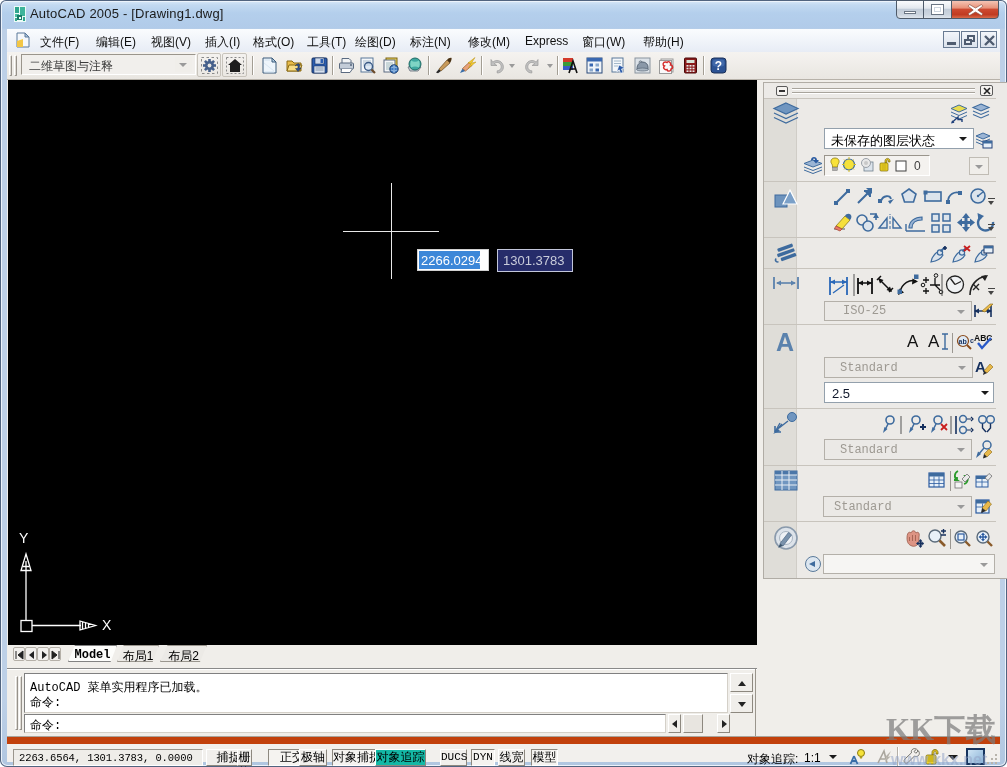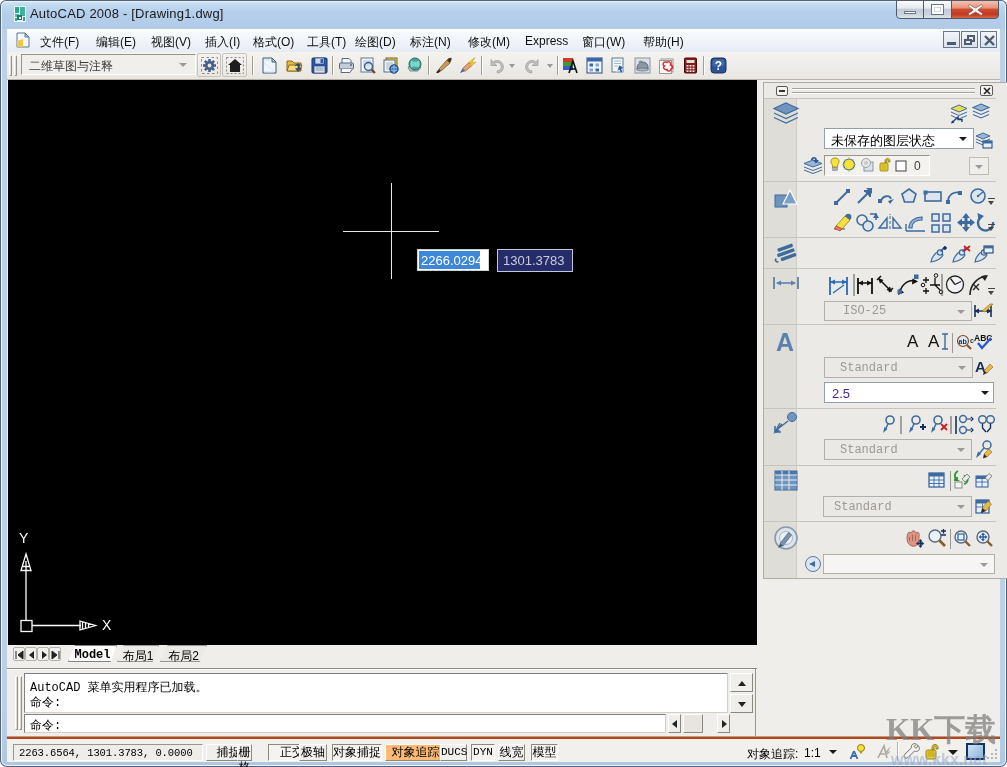--- a/index.html
+++ b/index.html
@@ -28,21 +28,21 @@
 .downarrow { width:0; height:0; border-left:4px solid transparent; border-right:4px solid transparent; border-top:4px solid #1a1a1a; }
 .graydownarrow { width:0; height:0; border-left:4px solid transparent; border-right:4px solid transparent; border-top:4px solid #9a9a9a; }
 .mono { font-family:Liberation Mono, monospace; }
 
 #tabbar { left:1px; top:616px; width:749px; height:18px; background:#f0eeea; font-size:12px; }
 .navb { position:absolute; top:2px; width:12px; height:14px; background:#f2f0ed; border:1px solid #b5b0a8; border-radius:2px; }
 .tab { position:absolute; top:0px; height:17px; font-size:12px; text-align:center; }
 
 #cmdwin { left:0; top:639px; width:750px; height:67px; background:#f0eeea; border-top:1px solid #898989; box-shadow:0 1px 0 #fff inset; font-size:12px; }
 
-#statusbar { left:0; top:708px; width:993px; height:25px; background:#f2f0ed; border-top:2px solid #c2410c; box-shadow:0 -1px 0 #a9a49c; font-size:12px; }
+#statusbar { left:0; top:708px; width:993px; height:25px; background:#f2f0ed; border-top:7px solid #c2410c; box-shadow:0 -1px 0 #a9a49c; font-size:12px; }
 .sbtn { position:absolute; top:5px; height:17px; font-size:12px; color:#000; text-align:center; line-height:15px; }
 
 #rpanel { left:756px; top:53px; width:256px; height:497px; background:#eceae7; border:1px solid #b0aca5; border-right-color:#a5a19a; }
 .psec { position:absolute; left:0; width:232px; border-top:1px solid #c8c4bd; }
 .pcol { position:absolute; left:0; top:0; bottom:0; width:33px; background:#dfddd8; border-right:1px solid #d0cdc7; }
 .combo { position:absolute; background:#fff; border:1px solid #93a0ac; }
 .dcombo { position:absolute; background:#ebe9e6; border:1px solid #b4b0a9; color:#9d9992; font-family:"Liberation Mono", monospace; font-size:12px; }
 .pdiv { position:absolute; width:1px; background:#9b9791; }
 svg { position:absolute; overflow:visible; }
 </style>
@@ -53,21 +53,21 @@
   <svg class="abs" style="left:14px;top:6px" width="12" height="16" viewBox="0 0 12 16">
     <rect x="0" y="0" width="12" height="16" fill="#eafaf6"></rect>
     <rect x="1" y="1" width="4" height="6" fill="#2fa58d"></rect>
       <rect x="6" y="1" width="5" height="9" fill="#3db49a"></rect>
     <rect x="1" y="8" width="4" height="3" fill="#49bda4"></rect>
       <rect x="3" y="9" width="5" height="5" fill="#177a66"></rect>
     <rect x="5" y="11" width="2" height="2" fill="#fff"></rect>
       <rect x="1" y="12" width="2" height="3" fill="#3aa78e"></rect>
     <rect x="9" y="11" width="2" height="4" fill="#2fa58d"></rect>
   </svg>
-  <div id="title-text" class="abs">AutoCAD 2008 - [Drawing1.dwg]</div>
+  <div id="title-text" class="abs">AutoCAD 2005 - [Drawing1.dwg]</div>
   <div id="btn-min" class="abs winbtn">
       <div class="abs" style="left:7px;top:10px;width:12px;height:3px;background:#fff;border:1px solid #6b7684"></div>
     </div>
   <div id="btn-max" class="abs winbtn">
       <div class="abs" style="left:8px;top:4px;width:11px;height:9px;border:2px solid #fff;outline:1px solid #6b7684;background:#cdd5df">
         <div class="abs" style="left:1px;top:1px;width:5px;height:3px;background:#fff"></div>
       </div>
     </div>
   <div id="btn-close" class="abs winbtn">
       <svg style="left:16px;top:3px" width="15" height="12" viewBox="0 0 15 12">
@@ -359,21 +359,21 @@
       <div class="abs" style="left:748px;top:0;width:1px;height:67px;background:#9a958c"></div>
     </div>
 
     <div id="statusbar" class="abs">
       <div class="abs mono" style="left:6px;top:5px;width:190px;height:17px;background:#efede9;border:1px solid;border-color:#9a958c #fff #fff #9a958c;font-size:10.5px;color:#000;padding:2px 0 0 5px;white-space:nowrap;letter-spacing:-0.1px">2263.6564, 1301.3783, 0.0000</div>
       <div class="sbtn raisedb" style="left:199px;width:45px;background:#f1efec">捕捉</div>
       <div class="sbtn raisedb" style="left:230px;width:15px;background:#f1efec">栅格</div>
       <div class="sbtn downb" style="left:261px;width:48px;background:#f5f3f0">正交</div>
       <div class="sbtn raisedb" style="left:292px;width:28px;background:#f1efec">极轴</div>
       <div class="sbtn downb" style="left:325px;width:50px;background:#f5f3f0">对象捕捉</div>
-      <div class="sbtn raisedb" style="left:378px;width:61px;background:#fdba74">对象追踪</div>
+      <div class="sbtn raisedb" style="left:368px;width:51px;background:#14b8a6">对象追踪</div>
       <div class="sbtn raisedb mono" style="left:433px;width:27px;background:#f1efec;font-size:11px;line-height:14px">DUCS</div>
       <div class="sbtn downb mono" style="left:464px;width:24px;background:#f5f3f0;font-size:11px;line-height:14px">DYN</div>
       <div class="sbtn raisedb" style="left:491px;width:27px;background:#f1efec">线宽</div>
       <div class="sbtn downb" style="left:524px;width:27px;background:#f5f3f0">模型</div>
       <div class="abs" style="left:740px;top:7px;color:#000">对象追踪:</div>
       <div class="abs" style="left:797px;top:7px;color:#000">1:1</div>
       <div class="downarrow abs" style="left:822px;top:11px"></div>
 
       <svg style="left:842px;top:4px" width="18" height="17" viewBox="0 0 18 17">
           <circle cx="12" cy="5" r="3.5" fill="#f5e23a" stroke="#8a7a10"></circle>
@@ -690,21 +690,21 @@
       <div class="dcombo" style="left:60px;top:274px;width:149px;height:21px">
           <div class="abs" style="left:15px;top:3px">Standard</div>
           <div class="graydownarrow abs" style="left:133px;top:8px"></div>
         </div>
       <svg style="left:211px;top:275px" width="19" height="19" viewBox="0 0 19 19">
           <text x="0" y="14" font-size="15" font-weight="bold" fill="#16305e" font-family="Liberation Sans">A</text>
           <path d="M9 13 L15 6 L18 9 L12 15 Z" fill="#e8b84a" stroke="#8a6a14" stroke-width="0.6"></path>
           <path d="M9 13 L12 15 L8 17 Z" fill="#2a2a2a"></path>
         </svg>
       <div class="combo" style="left:60px;top:299px;width:170px;height:21px">
-          <div class="abs" style="left:7px;top:3px;font-size:13px;color:#4c1d95">2.5</div>
+          <div class="abs" style="left:7px;top:3px;font-size:13px;color:#0f172a">2.5</div>
           <div class="downarrow abs" style="left:156px;top:8px"></div>
         </div>
 
       
       <div class="psec" style="top:325px;height:57px"></div>
       <svg style="left:9px;top:329px" width="26" height="24" viewBox="0 0 26 24">
           <circle cx="19" cy="5" r="4.5" fill="#7096c0" stroke="#3e6b9e"></circle>
           <path d="M15 9 L6 16" stroke="#3e6b9e" stroke-width="1.4"></path>
           <path d="M9 12 L2 20 M2 14 L2 20 L8 20" fill="none" stroke="#3e6b9e" stroke-width="1.6"></path>
           <path d="M7 11 L2 20" stroke="#3e6b9e" stroke-width="1.4"></path>

